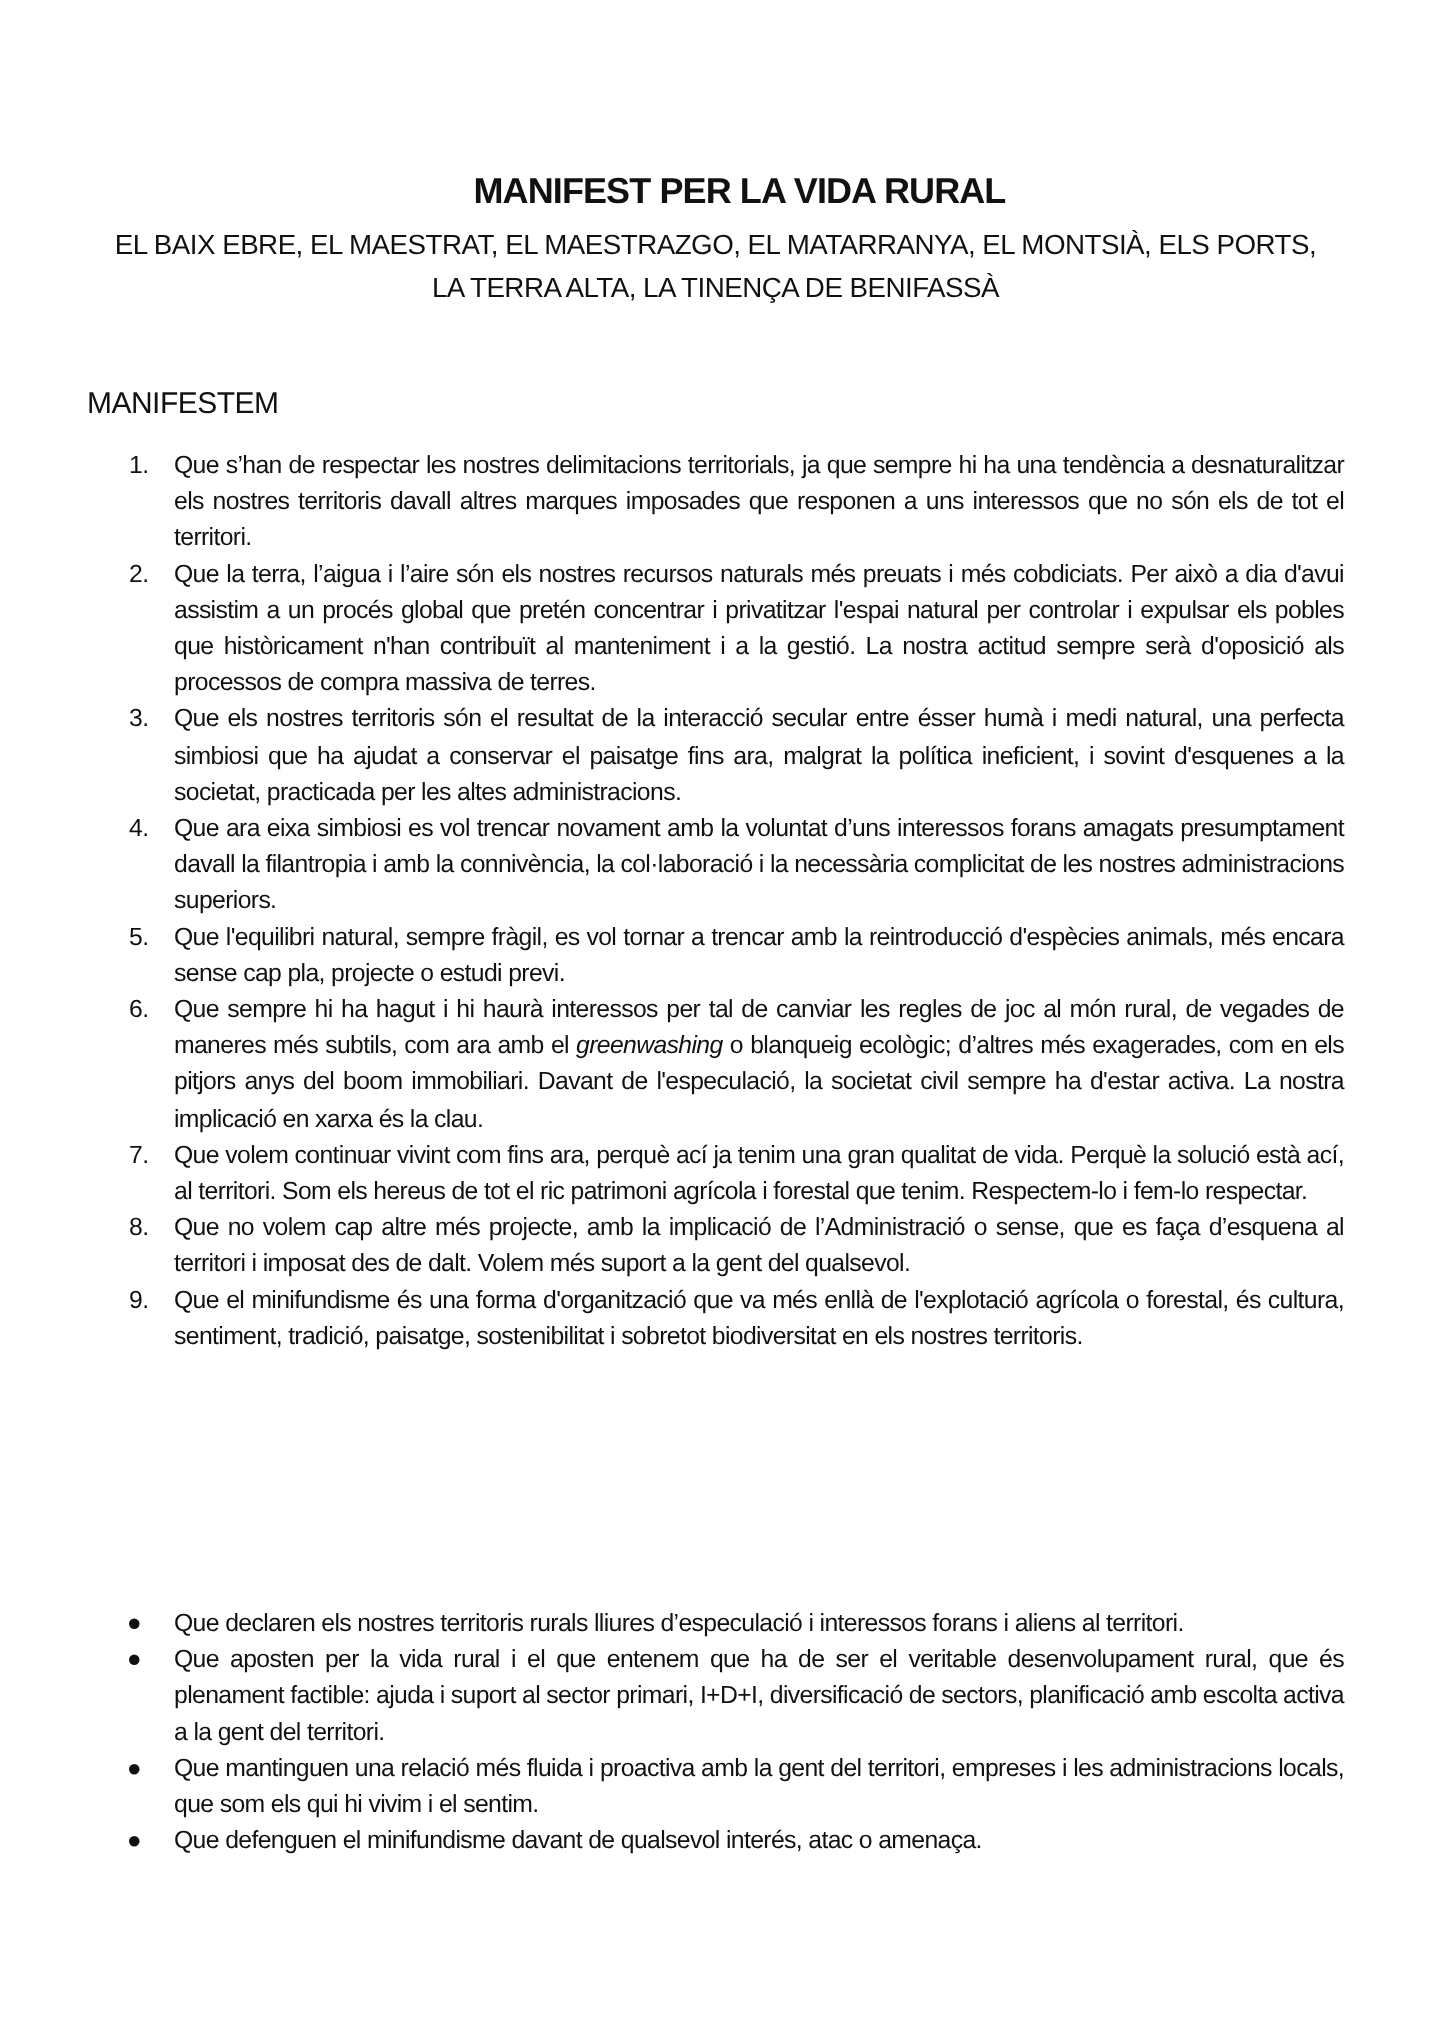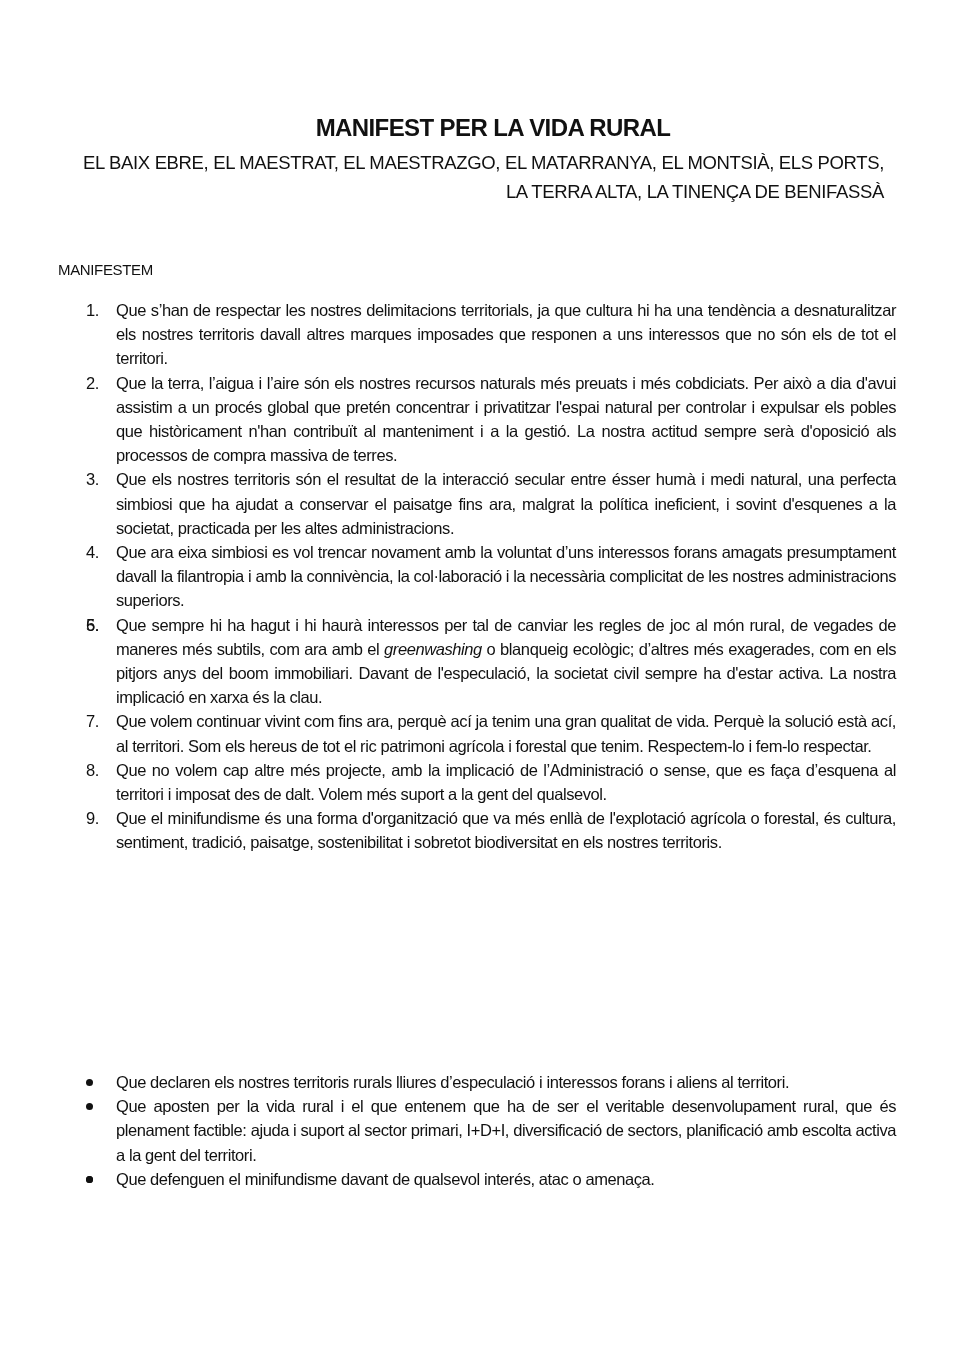--- a/index.html
+++ b/index.html
@@ -30,30 +30,30 @@
     font-weight: bold;
     font-size: 24px;
     letter-spacing: -0.6px;
     margin: 16px;
   }
   .subtitle {
     position: absolute;
     top: 148px;
     left: 70px;
     width: 814px;
-    text-align: right;
+    text-align: center;
     font-size: 18.5px;
     line-height: 29px;
     letter-spacing: -0.35px;
     margin: 0;
   }
   .section-heading {
     position: absolute;
     left: 58px;
-    font-size: 15px;
+    font-size: 20px;
     line-height: 25px;
     letter-spacing: -0.35px;
     margin: 0;
     font-weight: normal;
   }
   .h-manifestem { top: 257px; }
   .h-demanem { top: 1003px; width: 842px; }
 
   ol.points, ul.demands {
     position: absolute;
@@ -101,36 +101,37 @@
 
   <h1 class="title">MANIFEST PER LA VIDA RURAL</h1>
 
   <p class="subtitle">EL BAIX EBRE, EL MAESTRAT, EL MAESTRAZGO, EL MATARRANYA, EL MONTSIÀ, ELS PORTS, LA TERRA ALTA, LA TINENÇA DE BENIFASSÀ</p>
 
   <h2 class="section-heading h-manifestem">MANIFESTEM</h2>
 
   <ol class="points">
     <li class="item">
       <span class="marker">1.</span>
-      <span class="text">Que s’han de respectar les nostres delimitacions territorials, ja que cultura hi ha una tendència a desnaturalitzar els nostres territoris davall altres marques imposades que responen a uns interessos que no són els de tot el territori.</span>
+      <span class="text">Que s’han de respectar les nostres delimitacions territorials, ja que sempre hi ha una tendència a desnaturalitzar els nostres territoris davall altres marques imposades que responen a uns interessos que no són els de tot el territori.</span>
     </li>
     <li class="item">
       <span class="marker">2.</span>
       <span class="text">Que la terra, l’aigua i l’aire són els nostres recursos naturals més preuats i més cobdiciats. Per això a dia d'avui assistim a un procés global que pretén concentrar i privatitzar l'espai natural per controlar i expulsar els pobles que històricament n'han contribuït al manteniment i a la gestió.  La nostra actitud sempre serà d'oposició als processos de compra massiva de terres.</span>
     </li>
     <li class="item">
       <span class="marker">3.</span>
       <span class="text">Que els nostres territoris són el resultat de la interacció secular entre ésser humà i medi natural, una perfecta simbiosi que ha ajudat a conservar el paisatge fins ara, malgrat la política ineficient, i sovint d'esquenes a la societat, practicada per les altes administracions.</span>
     </li>
     <li class="item">
       <span class="marker">4.</span>
       <span class="text">Que ara eixa simbiosi es vol trencar novament amb la voluntat d’uns interessos forans amagats presumptament davall la filantropia i amb la connivència, la col·laboració i la necessària complicitat de les nostres administracions superiors.</span>
     </li>
     <li class="item">
       <span class="marker">5.</span>
+      <span class="text">Que l'equilibri natural, sempre fràgil, es vol tornar a trencar amb la reintroducció d'espècies animals, més encara sense cap pla, projecte o estudi previ.</span>
     </li>
     <li class="item">
       <span class="marker">6.</span>
       <span class="text"><span>Que sempre hi ha hagut i hi haurà interessos per tal de canviar les regles de joc al món rural, de vegades de maneres més subtils, com ara amb el </span><em>greenwashing</em><span> o blanqueig ecològic; d’altres més exagerades, com en els pitjors anys del boom immobiliari. Davant de l'especulació, la societat civil sempre ha d'estar activa. La nostra implicació en xarxa és la clau.</span></span>
     </li>
     <li class="item">
       <span class="marker">7.</span>
       <span class="text">Que volem continuar vivint com fins ara, perquè ací ja tenim una gran qualitat de vida. Perquè la solució està ací, al territori. Som els hereus de tot el ric patrimoni agrícola i forestal que tenim. Respectem-lo i fem-lo respectar.</span>
     </li>
     <li class="item">
@@ -148,20 +149,21 @@
     <li class="item">
       <span class="dot"></span>
       <span class="text">Que declaren els nostres territoris rurals lliures d’especulació i interessos forans i aliens al territori.</span>
     </li>
     <li class="item">
       <span class="dot"></span>
       <span class="text">Que aposten per la vida rural i el que entenem que ha de ser el veritable desenvolupament rural, que és plenament factible: ajuda i suport al sector primari, I+D+I, diversificació de sectors, planificació amb escolta activa a la gent del territori.</span>
     </li>
     <li class="item">
       <span class="dot"></span>
+      <span class="text">Que mantinguen una relació més fluida i proactiva amb la gent del territori, empreses i les administracions locals, que som els qui hi vivim i el sentim.</span>
     </li>
     <li class="item">
       <span class="dot"></span>
       <span class="text">Que defenguen el minifundisme davant de qualsevol interés, atac o amenaça.</span>
     </li>
   </ul>
 
 </div>
 
 </body></html>

